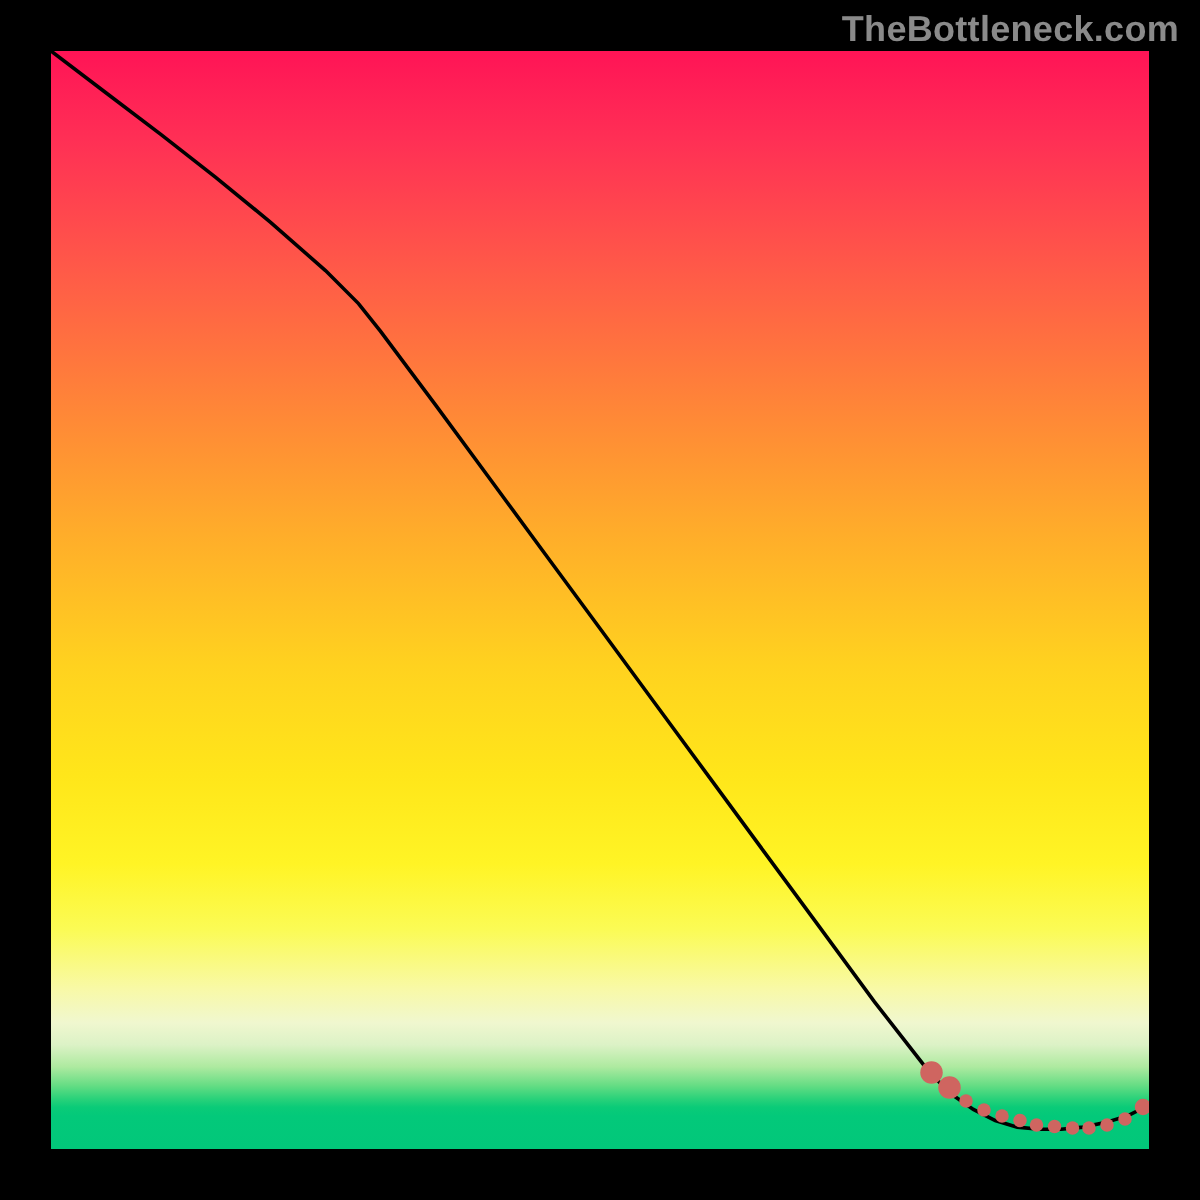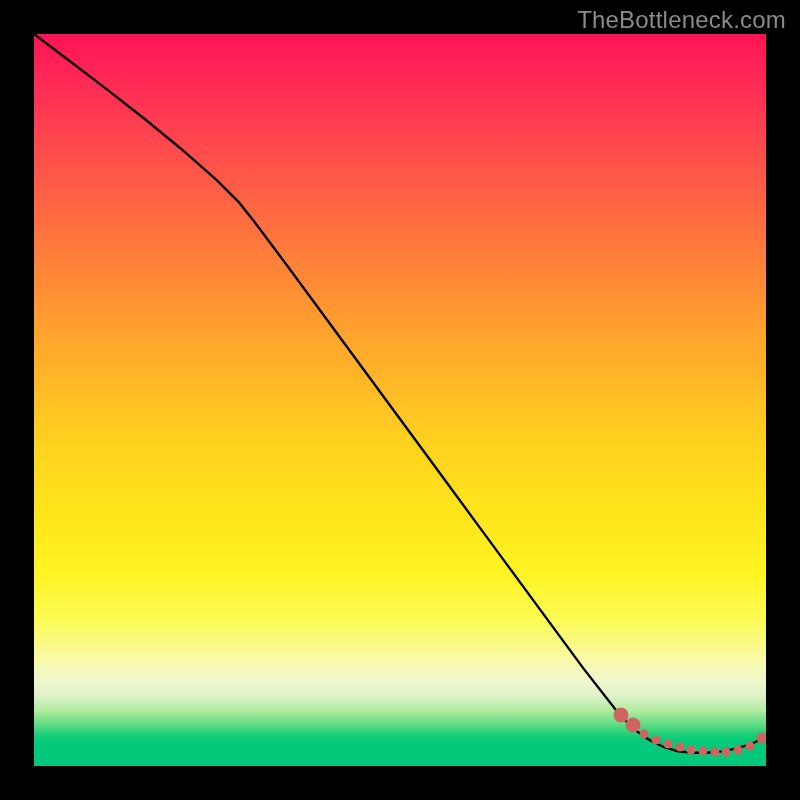--- a/index.html
+++ b/index.html
@@ -67,21 +67,21 @@
   .marker.small { width: 9px; height: 9px; }
   .marker.end { width: 11px; height: 11px; }
 
   .watermark {
     position: absolute;
     top: 6px;
     right: 14px;
     color: #8a8a8a;
     font-size: 24px;
     letter-spacing: 0.2px;
-    font-weight: 400;
+    font-weight: 700;
   }
 </style>
 </head>
 <body>
 
 <div class="stage">
   <div class="watermark">TheBottleneck.com</div>
 
   <div class="plot-area">
     <div class="gradient-fill"></div>

